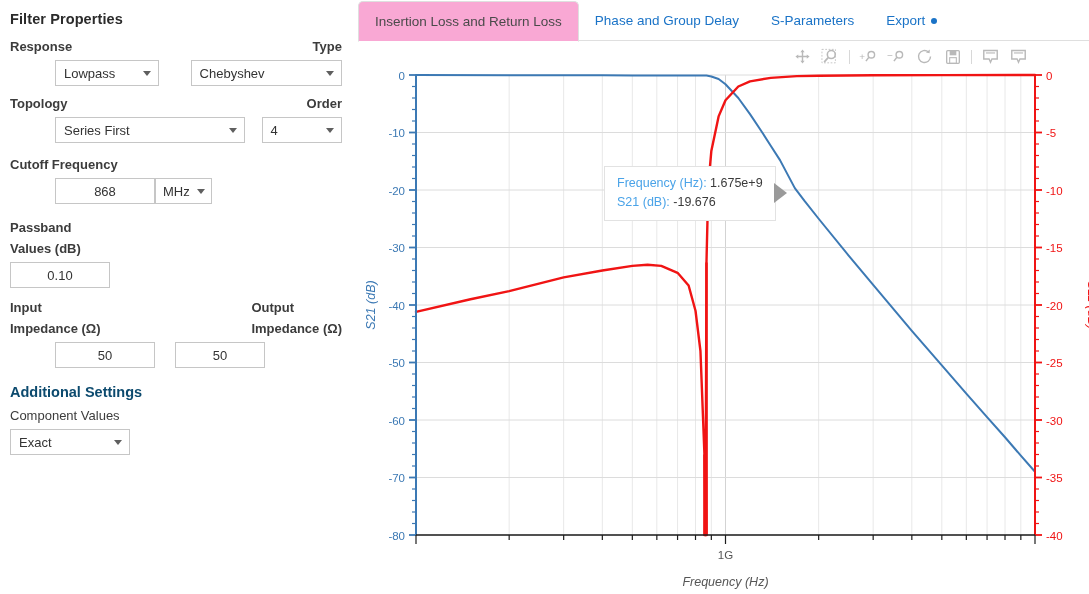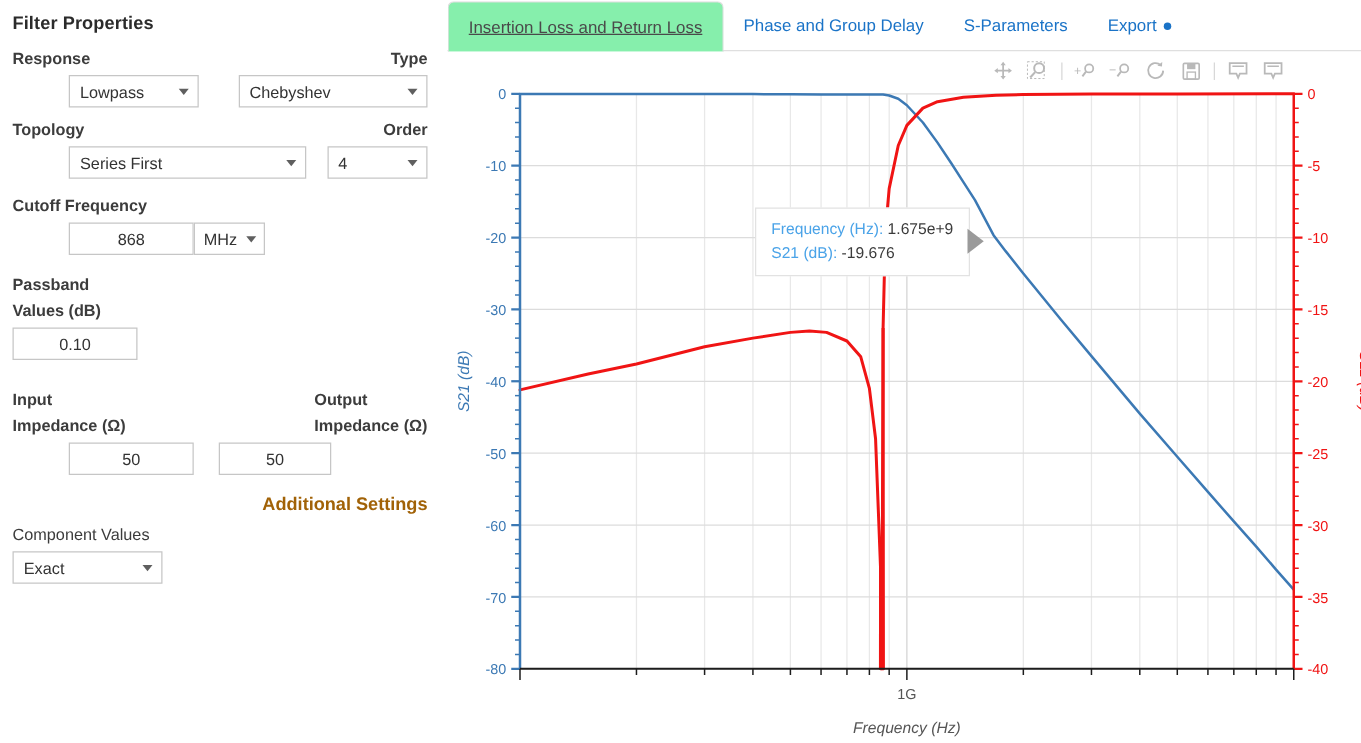--- a/index.html
+++ b/index.html
@@ -16,23 +16,22 @@
   .sidebar {
     position: absolute; left: 0; top: 0;
     width: 352px; height: 594px;
     padding: 8px 10px 0 10px;
   }
   .panel-title {
     font-size: 14.5px; font-weight: bold; color: #2b2b2b;
     margin: 3px 0 12px 0; letter-spacing: .1px;
   }
   .section-title {
-    font-size: 14.5px; font-weight: bold; color: #a16207;
+    font-size: 14.5px; font-weight: bold; color: #0c4a6e;
     margin: 16px 0 8px 0;
-    text-align: right;
   }
   .field-label {
     font-size: 13px; color: #3c3c3c; font-weight: bold;
     line-height: 16px; margin-bottom: 5px;
   }
   .row { display: flex; padding-left: 45px; }
   .select, .textbox {
     border: 1px solid #c6c6c6; background: #fff;
     height: 26px; font-size: 13px; color: #333;
     display: flex; align-items: center;
@@ -60,21 +59,21 @@
   .tabs { display: flex; align-items: flex-end; height: 41px; }
   .tab {
     font-size: 13.5px; color: #1a73c7;
     padding: 0 16px; height: 40px; line-height: 40px;
     cursor: pointer; white-space: nowrap;
   }
   .tab.active {
     color: #4a4a4a;
     border: 1px solid #dfdfdf; border-bottom: 1px solid #fff;
     border-radius: 5px 5px 0 0;
-    background: #86efac; margin-bottom: -1px; height: 41px; line-height: 40px; text-decoration: underline;
+    background: #f9a8d4; margin-bottom: -1px; height: 41px; line-height: 40px;
   }
   .tab .dot {
     display: inline-block; width: 6px; height: 6px;
     border-radius: 50%; background: #1a73c7; margin-left: 6px;
     vertical-align: middle;
   }
 
   
   .plot-toolbar {
     position: absolute; left: 790px; top: 44px;
@@ -168,21 +167,21 @@
     </div>
 
     <div class="grp" style="margin-top:16px">
       <div class="field-label">Passband</div>
       <div class="field-label">Values (dB)</div>
       <div class="textbox num" style="width:100px">
         <span>0.10</span>
       </div>
     </div>
 
-    <div class="grp" style="margin-top:24px">
+    <div class="grp" style="margin-top:12px">
       <div class="lbl-row">
         <div style="width:120px">
           <div class="field-label">Input</div>
           <div class="field-label">Impedance (Ω)</div>
         </div>
         <div>
           <div class="field-label">Output</div>
           <div class="field-label">Impedance (Ω)</div>
         </div>
       </div>

